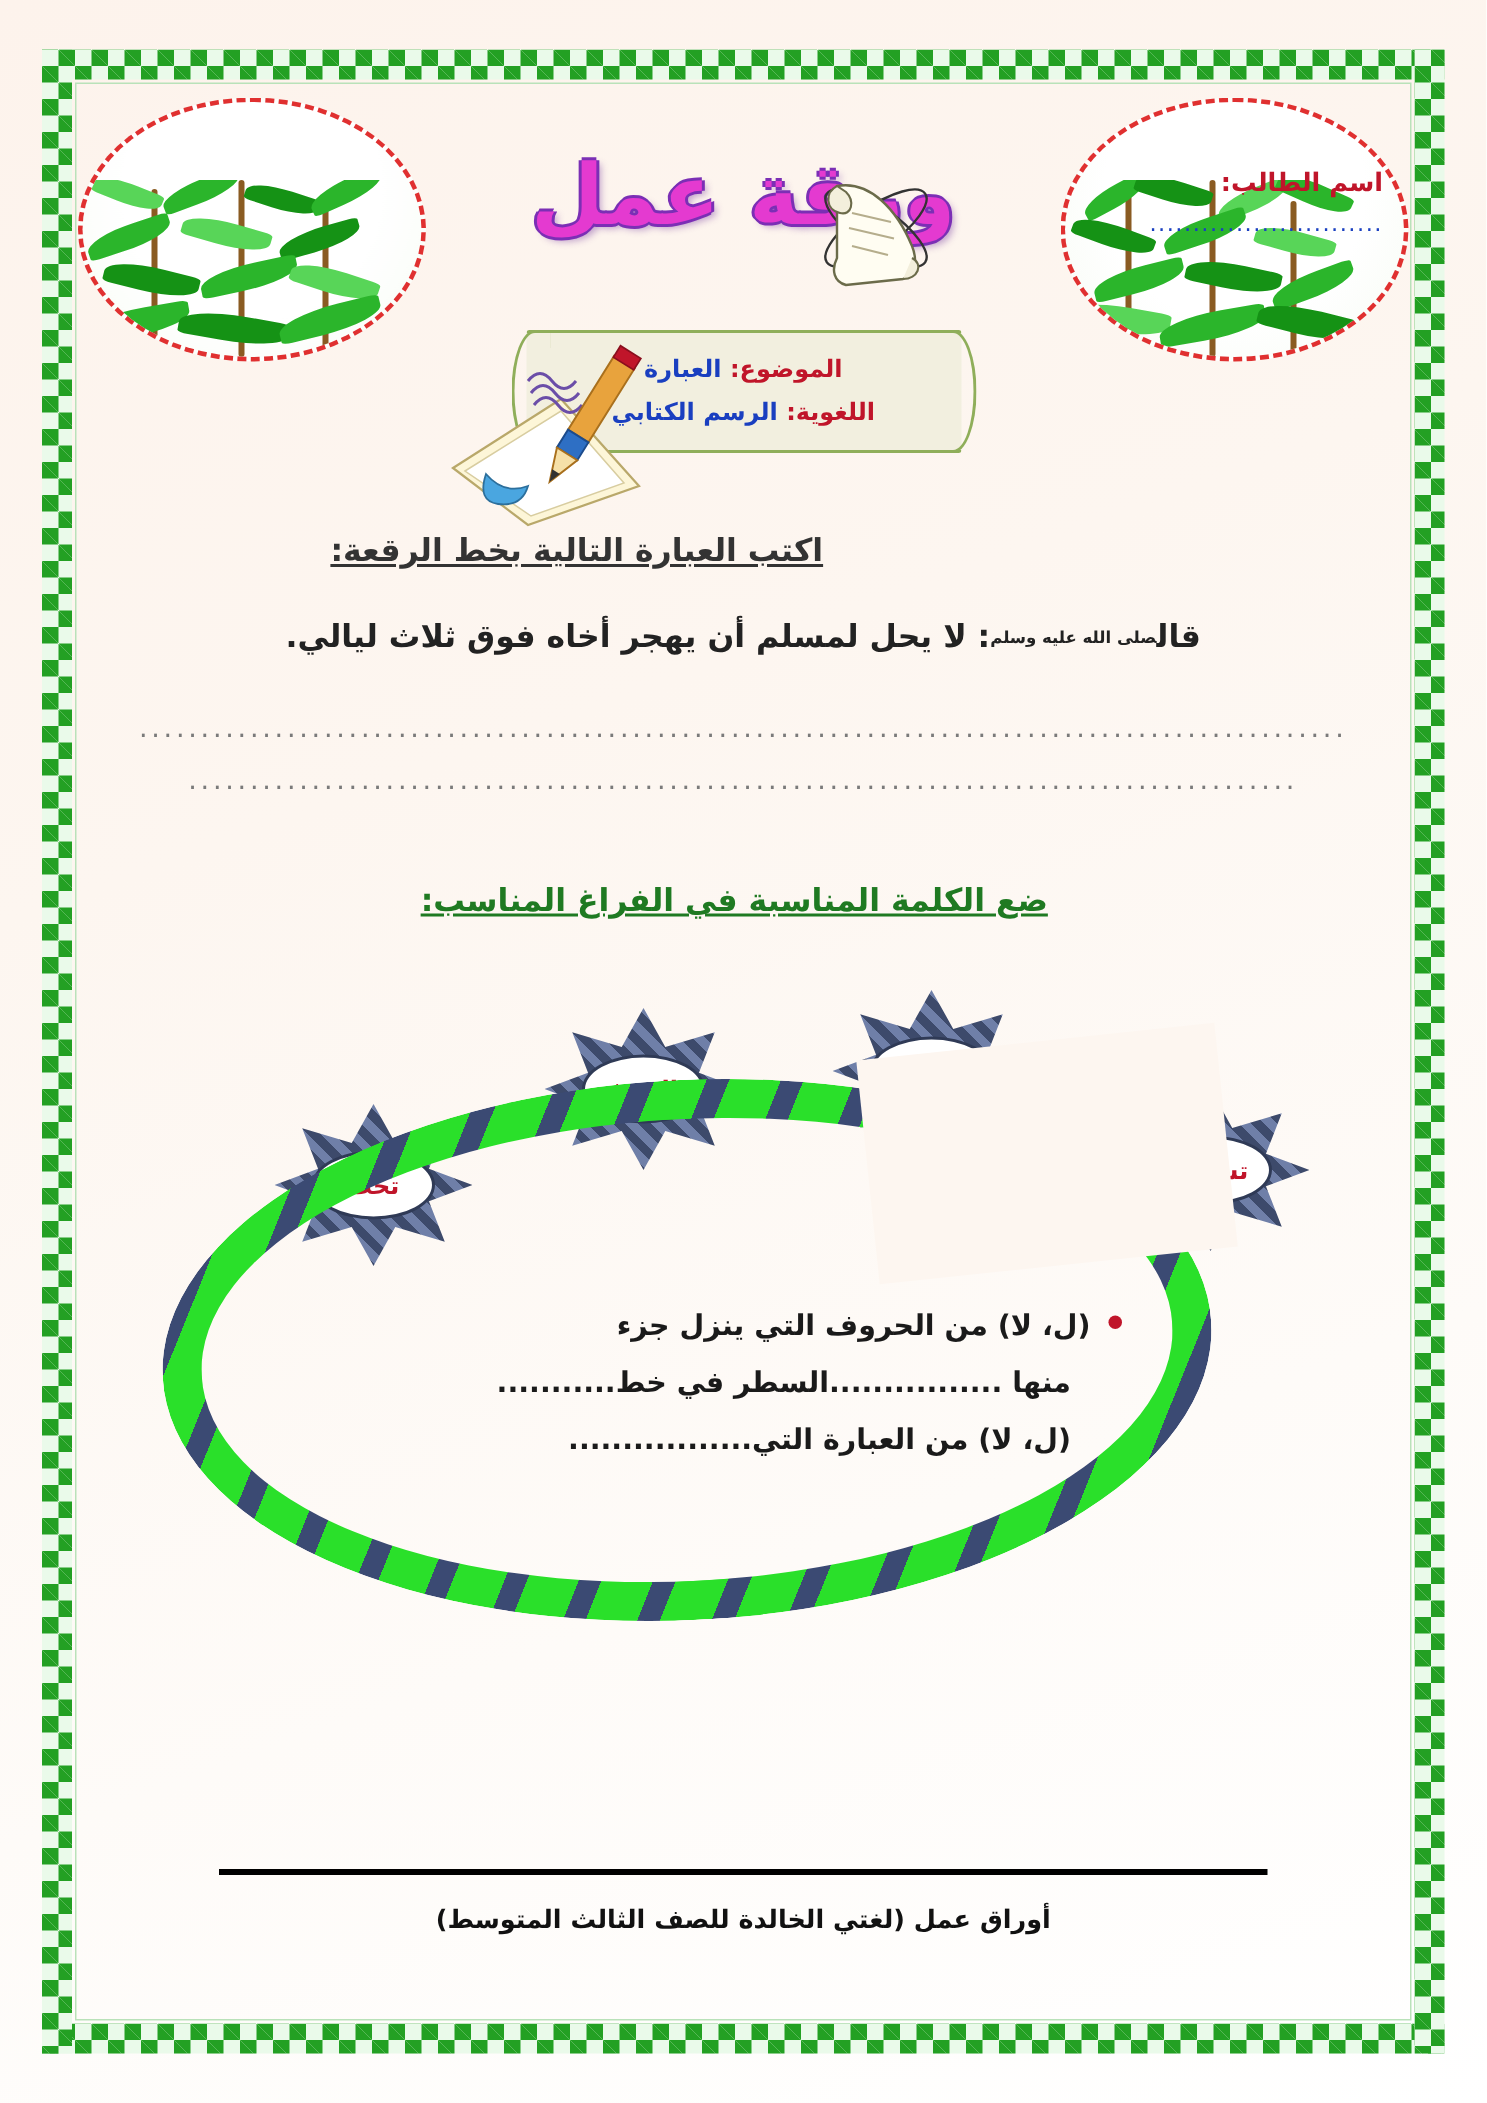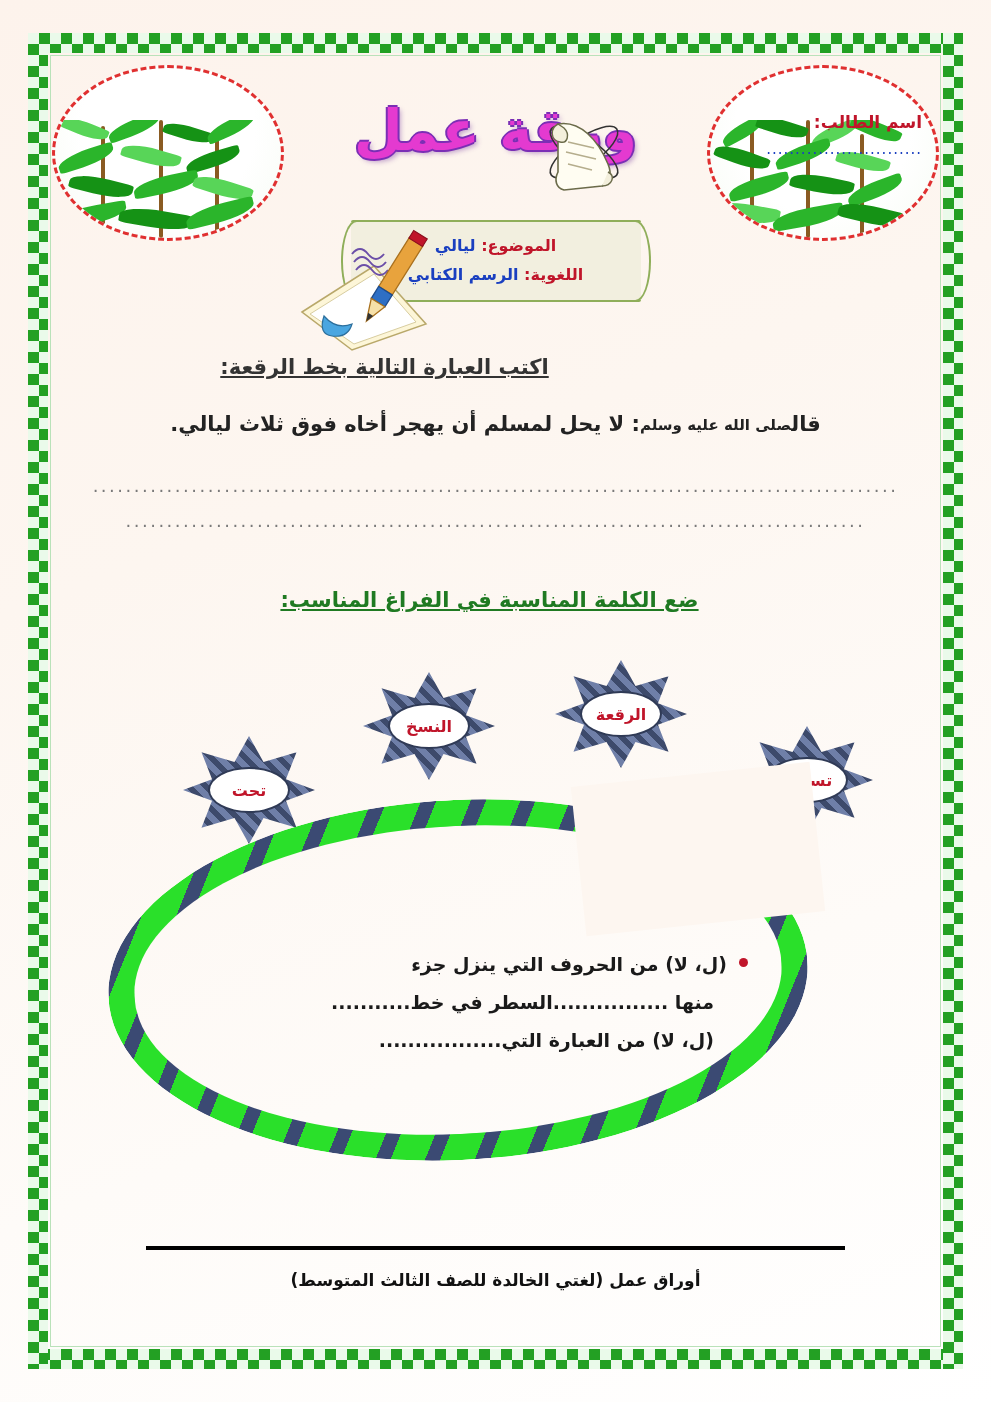--- a/index.html
+++ b/index.html
@@ -203,21 +203,21 @@
     position: absolute;
     top: 352px;
     left: 0; right: 0;
     text-align: center;
     direction: rtl;
     font-size: 21px;
     font-weight: bold;
     color: #222;
   }
   .hadith .pbuh {
-    font-size: 15px;
+    font-size: 11px;
     vertical-align: middle;
     color: #222;
   }
 
   .write-line {
     position: absolute;
     left: 0; right: 0;
     text-align: center;
     color: #7a7a7a;
     font-size: 18px;
@@ -261,21 +261,21 @@
     font-size: 16px;
     font-weight: bold;
     color: #c0152a;
     direction: rtl;
   }
 
   
   .ribbon-wrap {
     position: absolute;
     left: 52px;
-    top: 740px;
+    top: 660px;
     width: 700px;
     height: 360px;
     text-decoration: underline;
   }
   .ribbon {
     position: absolute;
     inset: 0;
     border-radius: 50%;
     border: 26px solid transparent;
     background:
@@ -416,21 +416,21 @@
         <div class="leaf light" style="left:138px;top:60px;width:60px;height:16px;transform:rotate(18deg);"></div>
         <div class="leaf" style="left:0px;top:86px;width:72px;height:18px;transform:rotate(-10deg);"></div>
         <div class="leaf dark" style="left:64px;top:90px;width:74px;height:18px;transform:rotate(10deg);"></div>
         <div class="leaf" style="left:130px;top:84px;width:70px;height:18px;transform:rotate(-14deg);"></div>
       </div>
     </div>
 
     <div class="subject-box">
       <div class="subject-line">
         <span>الموضوع:</span>
-        <span class="k">ليالي</span>
+        <span class="k">العبارة</span>
       </div>
       <div class="subject-line">
         <span>اللغوية:</span>
         <span class="k">الرسم الكتابي</span>
       </div>
     </div>
 
     <div class="pen-icon">
       <svg viewBox="0 0 150 135" width="150" height="135" aria-hidden="true">
         <polygon points="6,92 78,46 130,104 56,130" fill="#fdf6d8" stroke="#b9a86a" stroke-width="1.5"></polygon>

